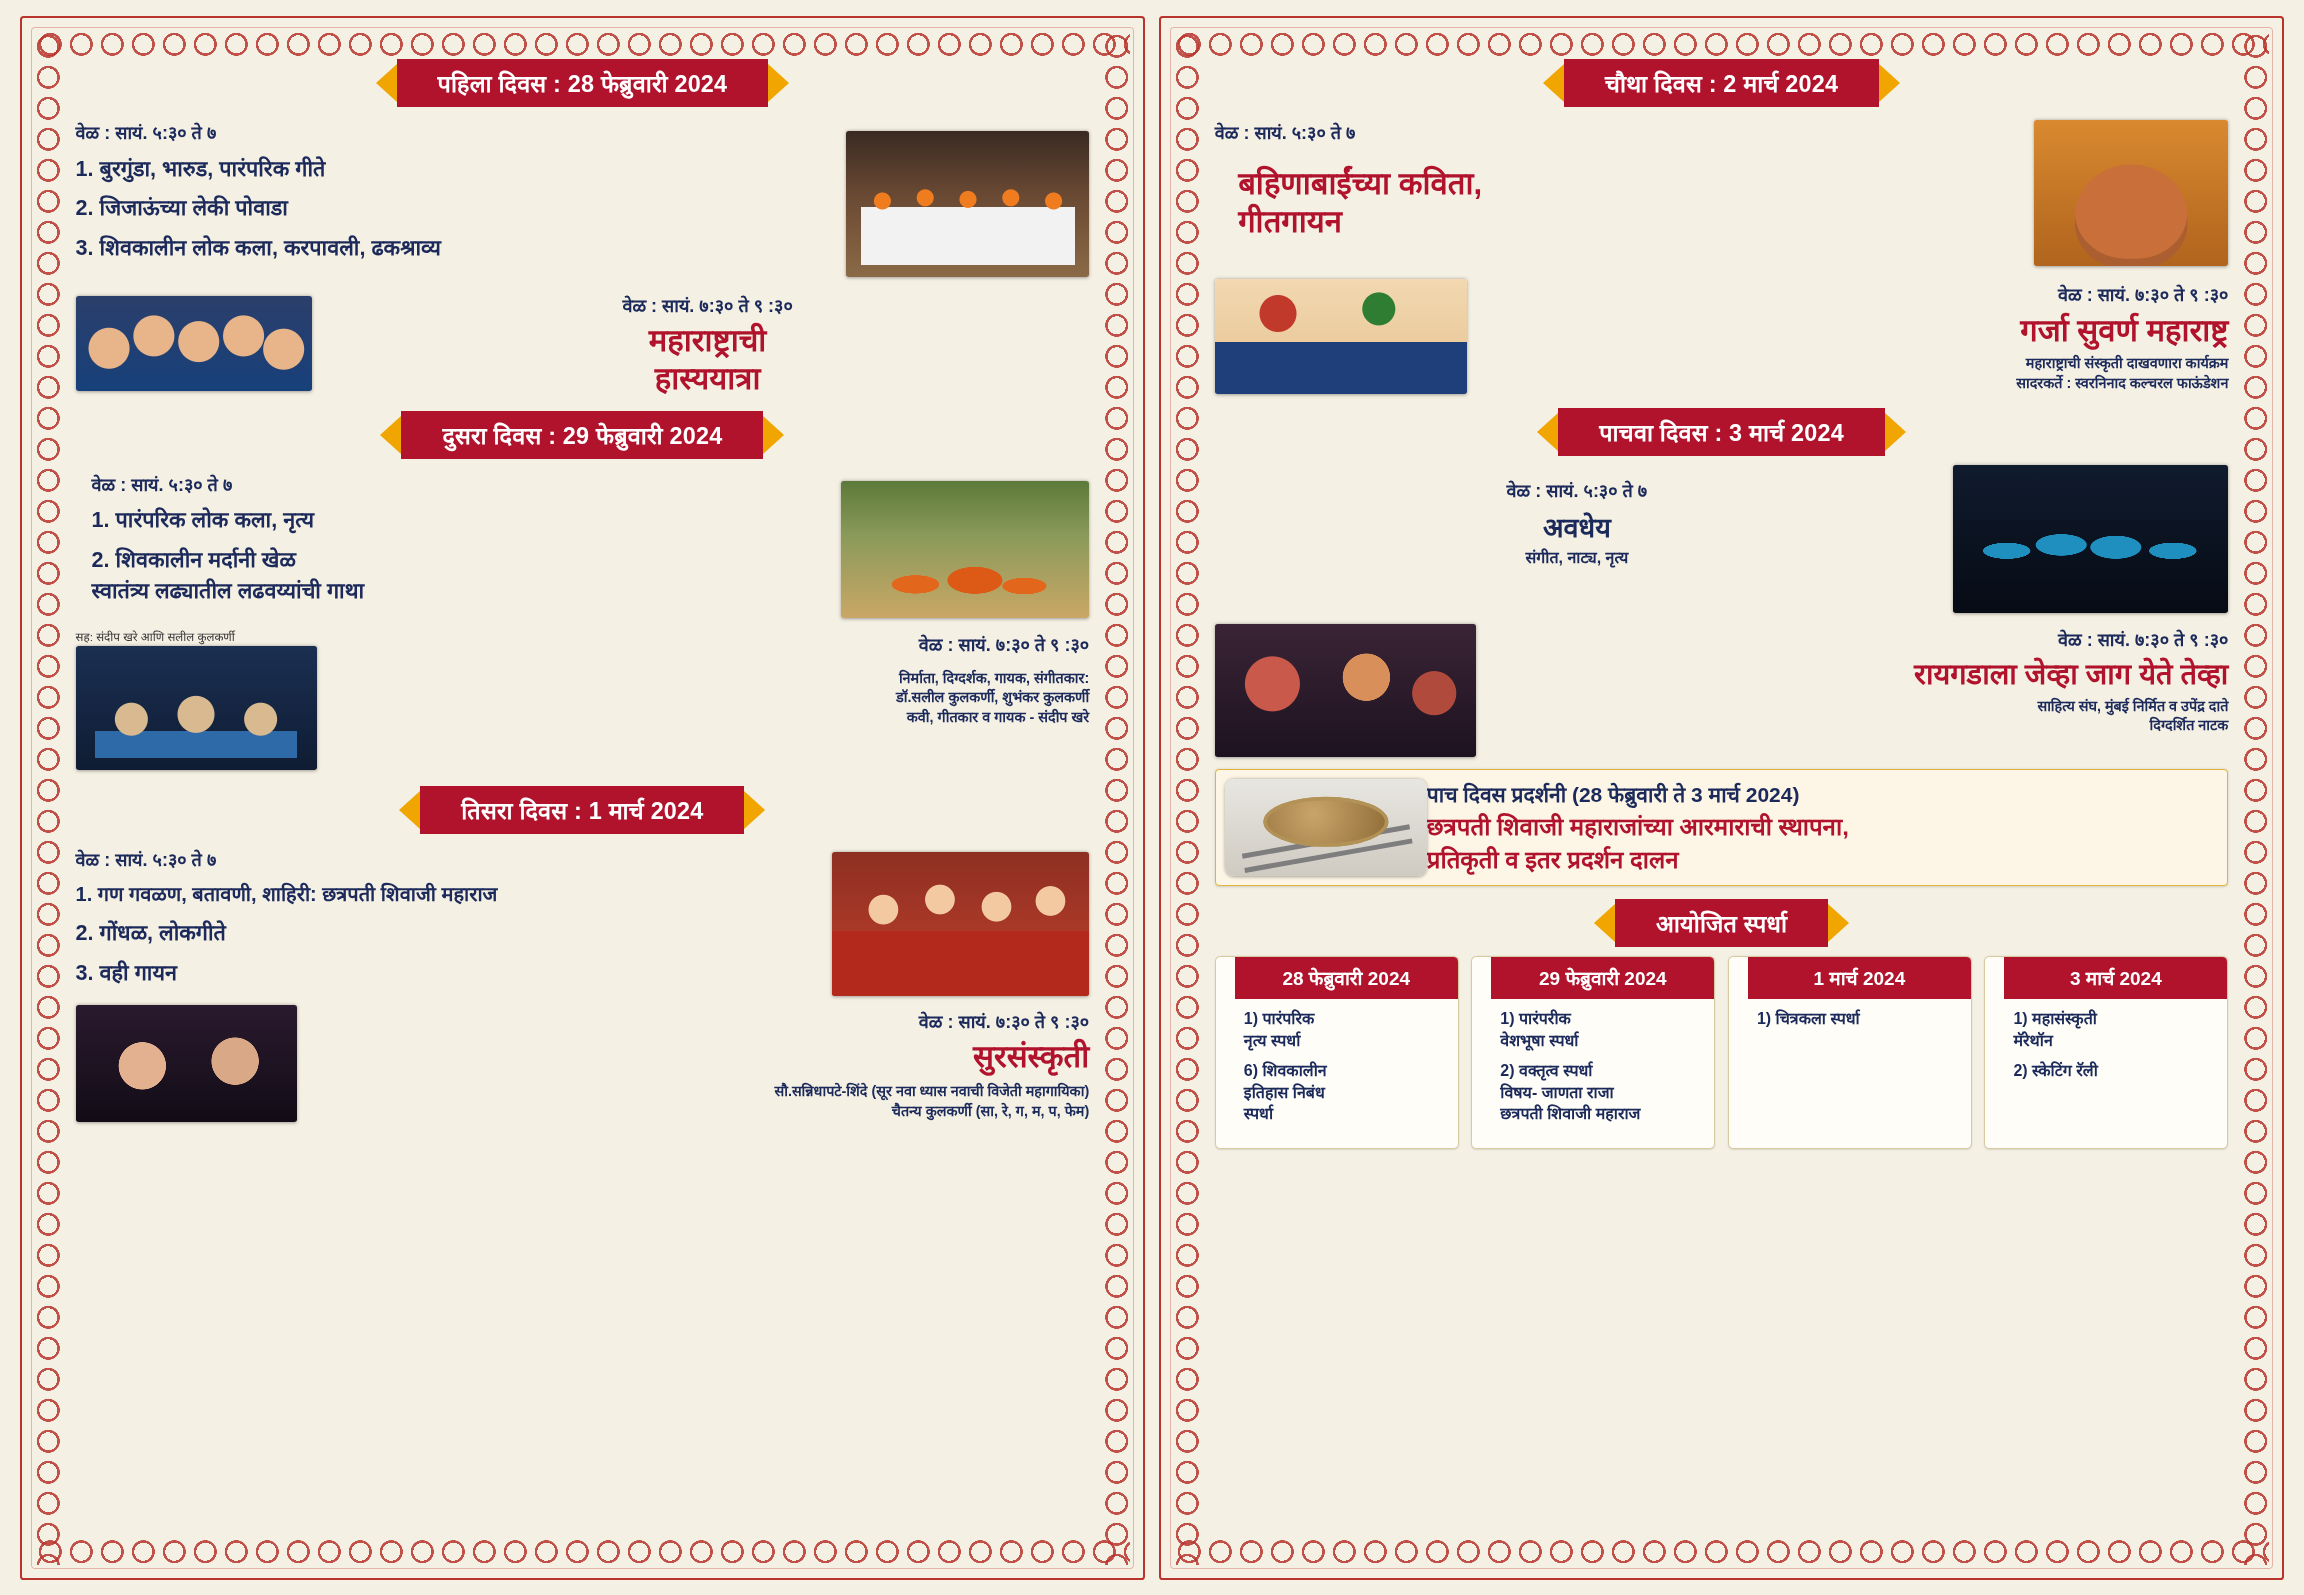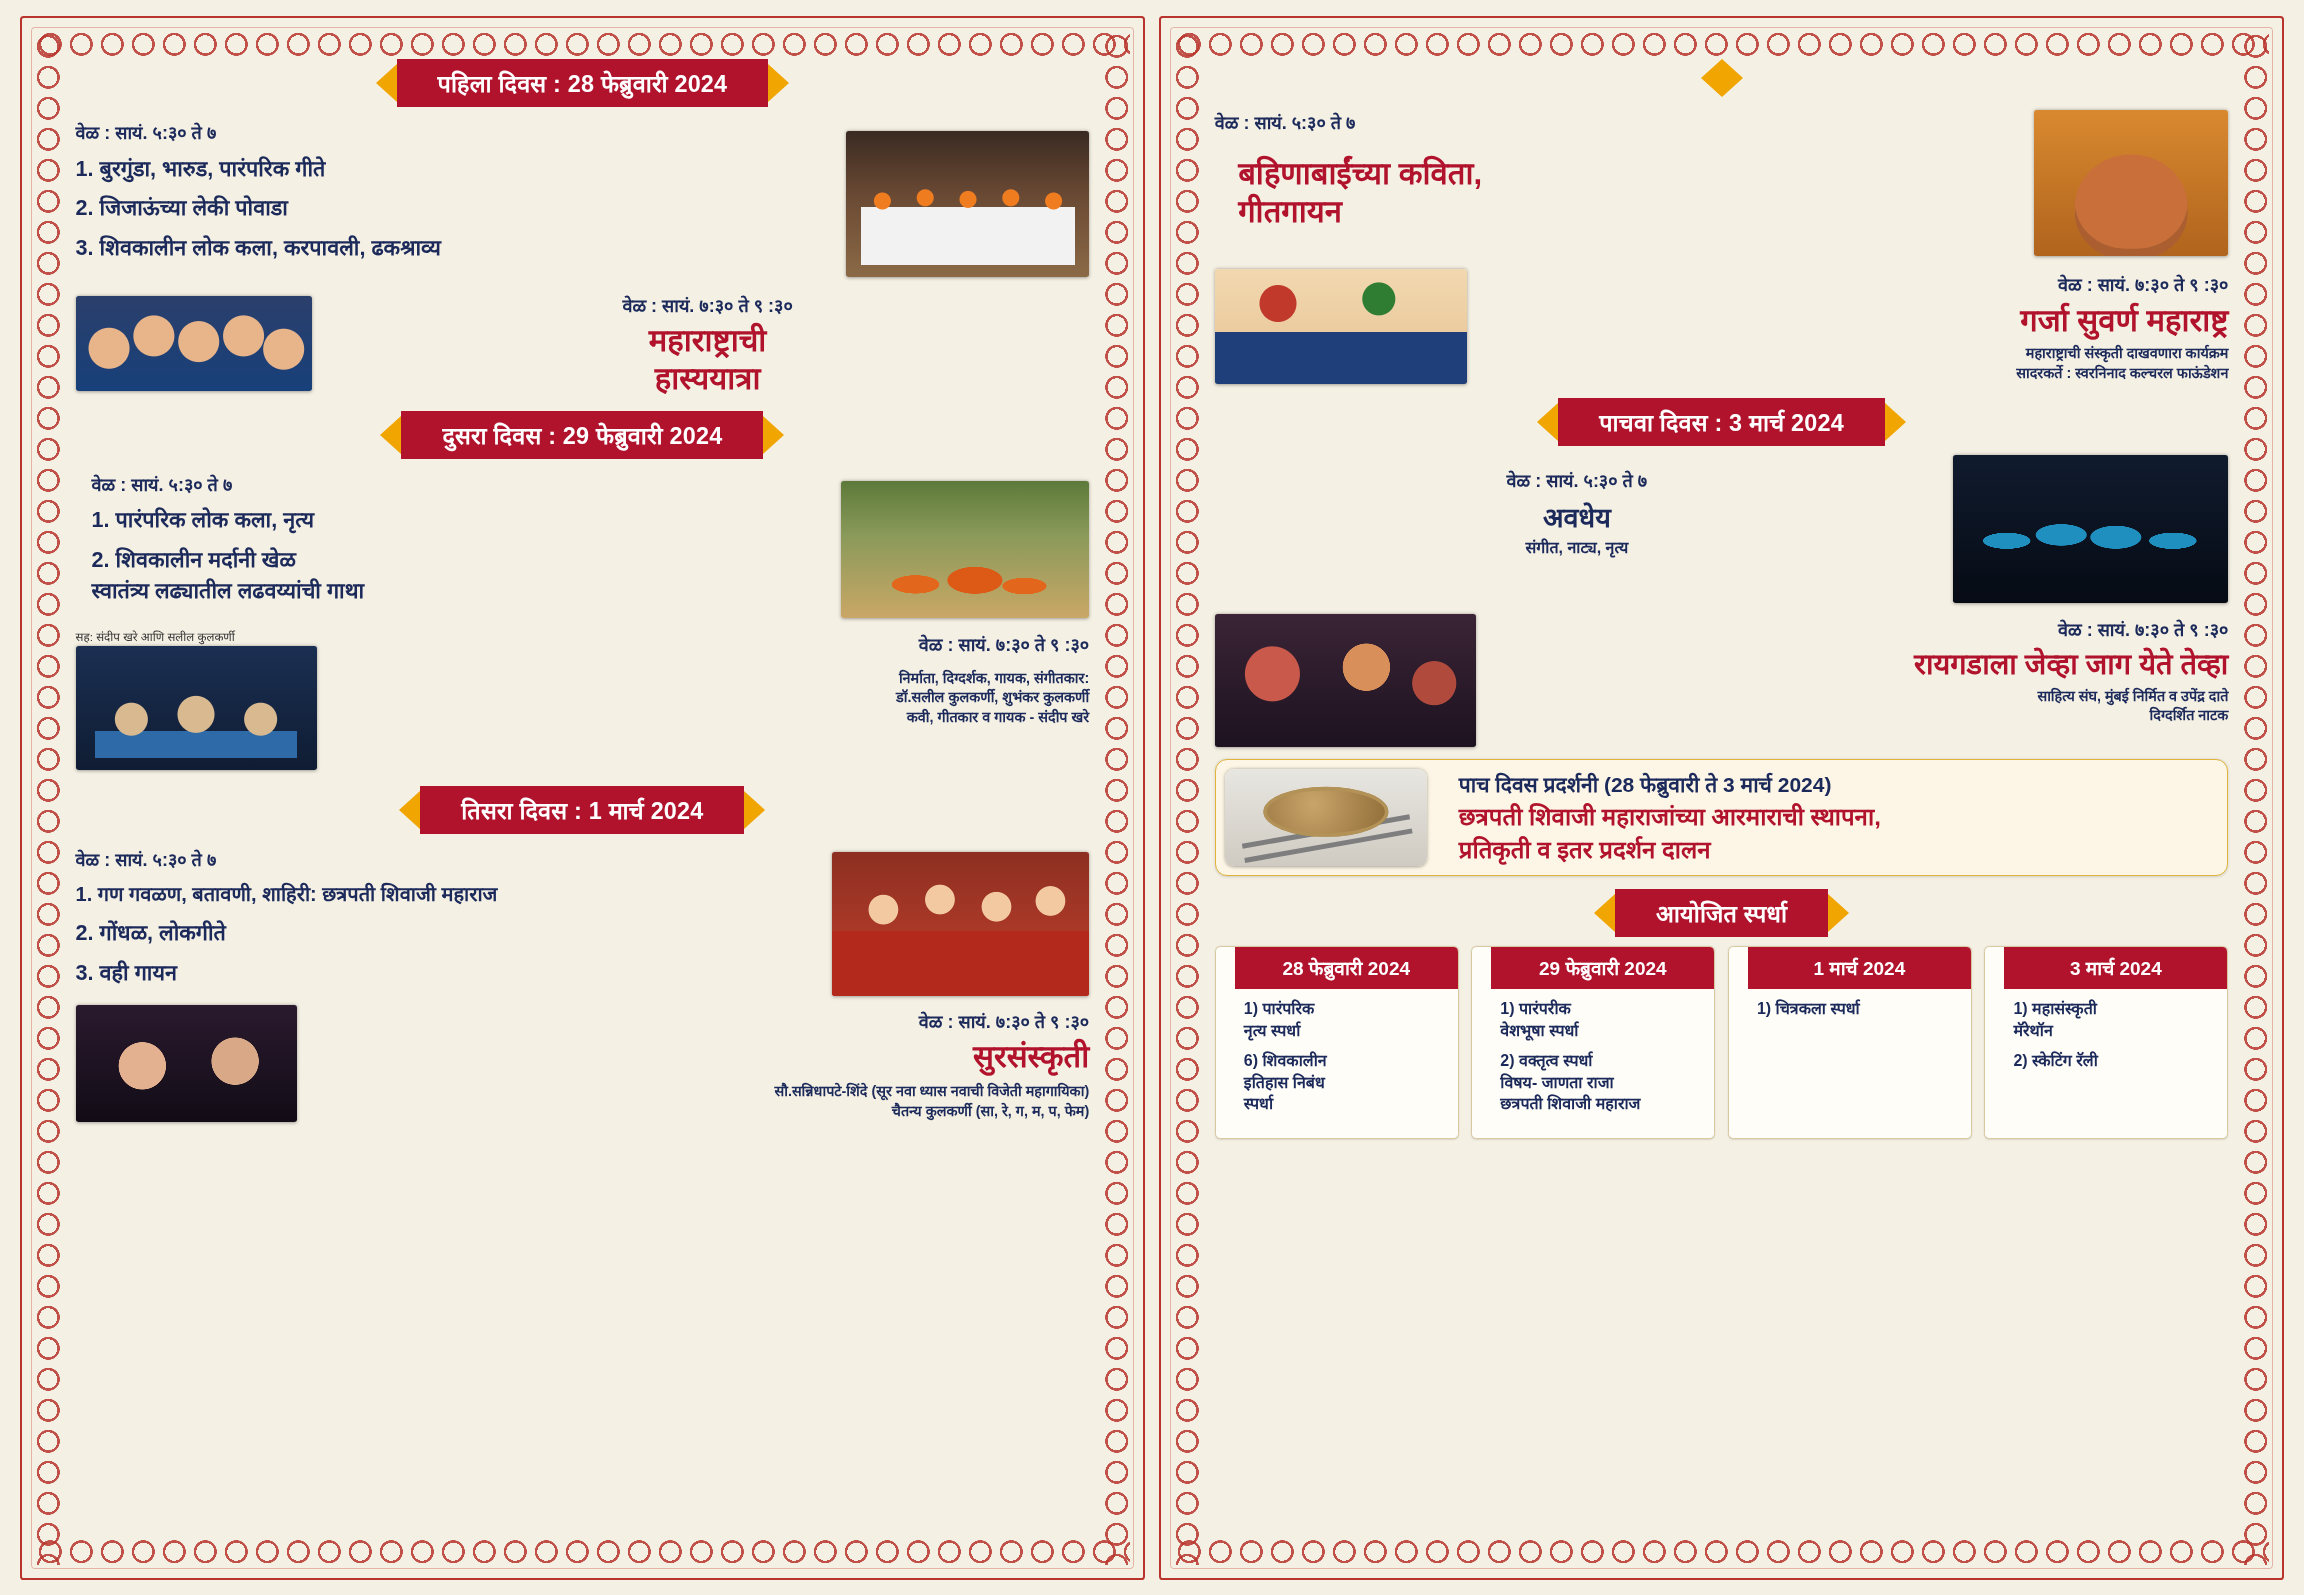--- a/index.html
+++ b/index.html
@@ -223,24 +223,24 @@
     box-shadow:0 0 0 3.6px #b39257 inset;
   }
   .ph-armour::before{
     content:"";position:absolute;left:8%;right:8%;top:62%;height:5.4px;
     background:#7e7e7e;transform:rotate(-10deg);
     box-shadow:0 14.4px 0 #7e7e7e;
   }
 
   
   .exhibit{
-    display:flex;align-items:center;gap:32px;
+    display:flex;align-items:center;gap:0;
     background:#fdf6e6;
     border:1.8px solid #e0b33a;
-    border-radius:12px;
+    border-radius:4px;
     padding:9px 14.4px 9px 9px;
     margin:12.6px 0 7.2px 0;
     box-shadow:0 0.9px 2.7px rgba(0,0,0,.15);
   }
   .exhibit .title1{color:#1b2a5a;font-weight:bold;font-size:21px;}
   .exhibit .title2{color:#b1132d;font-weight:bold;font-size:24px;line-height:1.25;margin-top:3.6px;}
 
   
   .comp-grid{
     display:flex;gap:12.6px;margin-top:9px;
@@ -365,20 +365,21 @@
   <div class="panel">
     <div class="scallop top"></div>
     <div class="scallop bottom"></div>
     <div class="scallop left"></div>
     <div class="scallop right"></div>
 
     <div class="inner">
 
       <div class="ribbon">
         <span class="tail l"></span>
+        <span class="body">चौथा दिवस : 2 मार्च 2024</span>
         <span class="tail r"></span>
       </div>
 
       <div class="row">
         <div class="grow col">
           <div class="time">वेळ : सायं. ५:३० ते ७</div>
           <div class="bigtitle" style="margin-top:16px;padding-left:23.4px;">बहिणाबाईंच्या कविता,</div>
           <div class="bigtitle" style="padding-left:23.4px;">गीतगायन</div>
         </div>
         <div class="photo ph-bahinabai" style="width:194px;height:146px;margin-top:3.6px;"></div>

